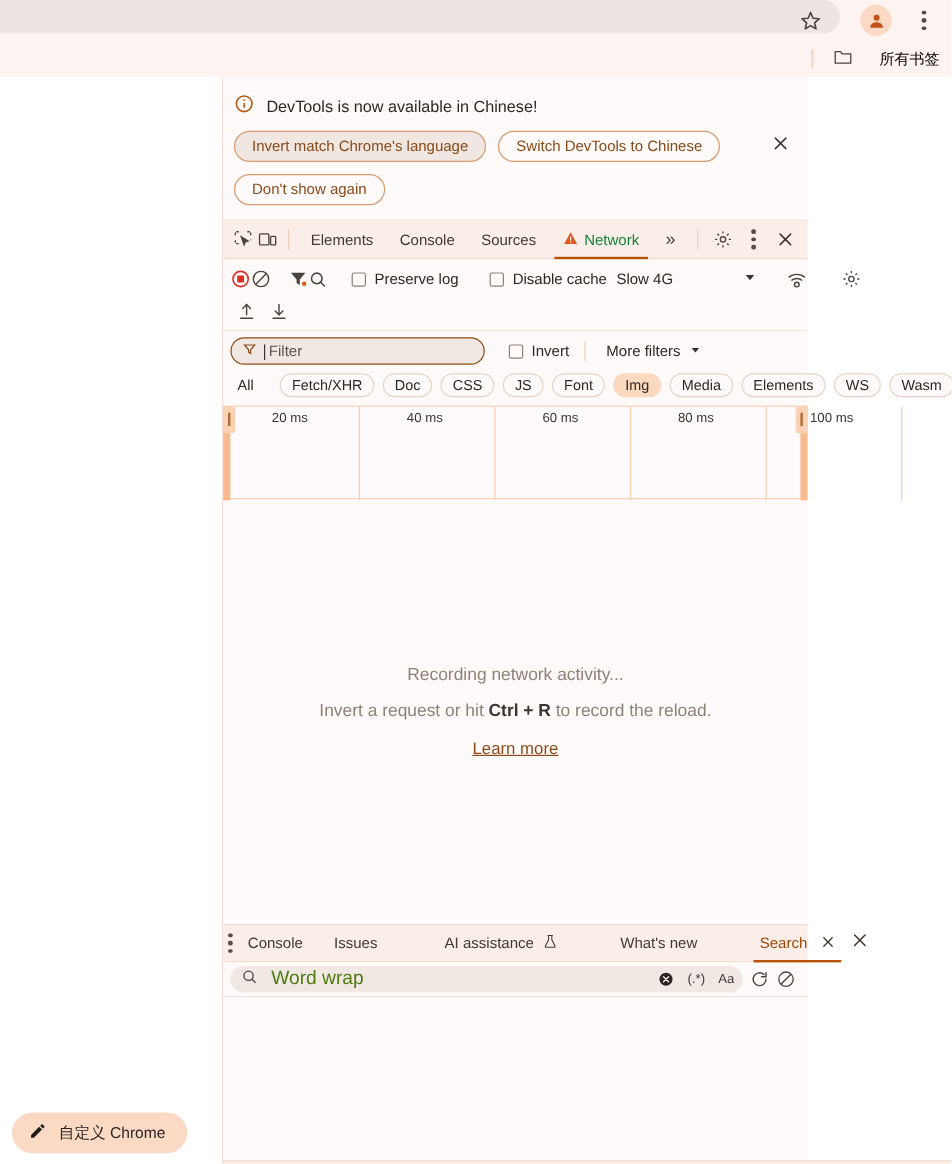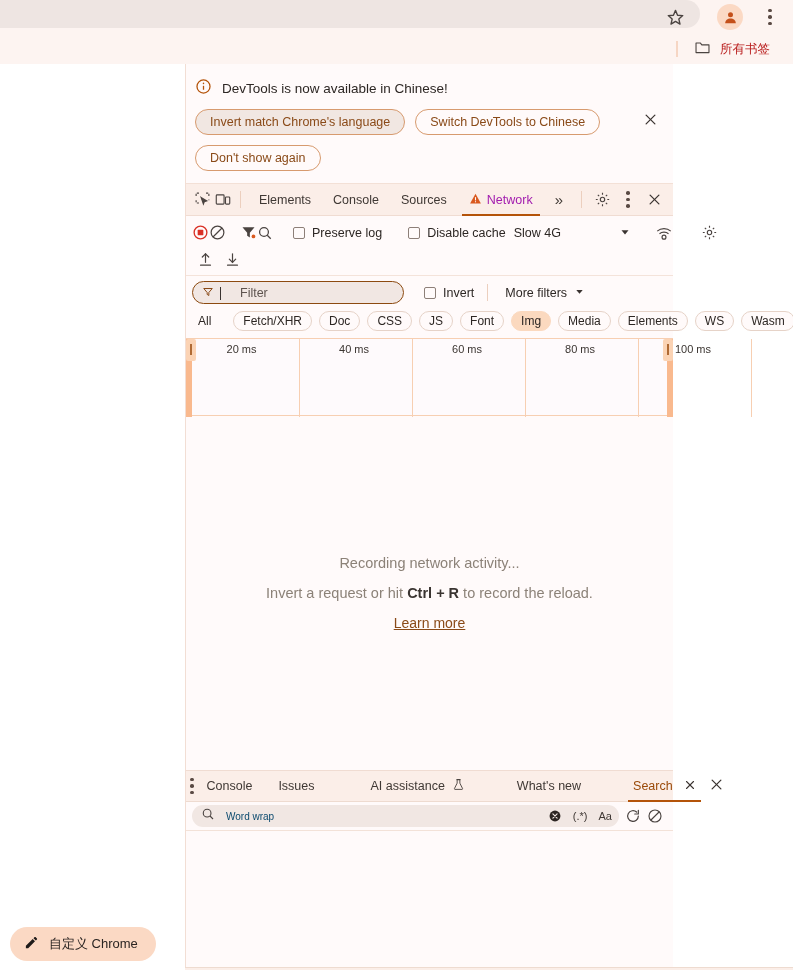--- a/index.html
+++ b/index.html
@@ -38,22 +38,22 @@
   #bookmarks-bar {
     position: absolute; left: 0; top: 34px; width: 793px; height: 30px;
     background: #fdf4f1;
   }
   #bookmarks-divider {
     position: absolute; left: 676px; top: 41px; width: 2px; height: 16px;
     background: #f6d6c4;
   }
   #all-bookmarks {
     position: absolute; left: 694px; top: 34px; height: 30px;
-    display: flex; align-items: center; gap: 9px;
-    font-size: 12.5px; color: #b91c1c;
+    display: flex; align-items: center; gap: 22px;
+    font-size: 12.5px; color: #000000;
   }
 
   
   #page-area {
     position: absolute; left: 0; top: 64px; width: 793px; height: 906px;
     background: #ffffff;
   }
   #customize-chrome-button {
     position: absolute; left: 10px; top: 927px;
     height: 34px; padding: 0 18px 0 14px;
@@ -101,21 +101,21 @@
     background: #fbeee8; border-bottom: 1px solid #f0dcd2;
     position: relative; padding-left: 6px;
   }
   .tb-sq-icon { width: 26px; height: 26px; display: flex; align-items: center; justify-content: center; cursor: pointer; }
   .vdiv { width: 1px; height: 17px; background: #eccfbe; margin: 0 7px; }
   .dt-tab {
     height: 32px; display: flex; align-items: center; gap: 5px;
     padding: 0 11px; font-size: 12.5px; color: #3f3834;
     cursor: pointer; position: relative; white-space: nowrap;
   }
-  .dt-tab.active { color: #a21caf; }
+  .dt-tab.active { color: #15803d; }
   .dt-tab.active::after {
     content: ""; position: absolute; left: 4px; right: 4px; bottom: 0;
     height: 2px; background: #b45309;
   }
   #tabbar-right { margin-left: auto; display: flex; align-items: center; padding-right: 6px; }
 
   
   #network-toolbar {
     background: #fffafa; border-bottom: 1px solid #f4e3da;
     padding: 3px 6px 2px 6px;
@@ -138,21 +138,21 @@
     display: flex; align-items: center; gap: 0;
     padding: 5px 6px; background: #fffafa;
   }
   #filter-input-wrap {
     display: flex; align-items: center; gap: 8px;
     width: 212px; height: 23px; padding: 0 9px;
     border: 1.7px solid #8c4a10; border-radius: 12px;
     background: #f1e7e3;
   }
   #filter-input-text {
-    font-size: 12.5px; color: #5d534e; position: relative; padding-left: 18px;
+    font-size: 12.5px; color: #5d534e; position: relative; padding-left: 2px;
   }
   #filter-input-text::before {
     content: ""; position: absolute; left: -2px; top: 1px;
     width: 1px; height: 13px; background: #3a3330;
   }
   #invert-check { margin-left: 14px; }
   #more-filters {
     display: flex; align-items: center; gap: 7px;
     font-size: 12.5px; color: #2d2724; cursor: pointer; padding-left: 10px;
   }
@@ -225,21 +225,21 @@
   #drawer-close { margin-left: auto; margin-right: 8px; cursor: pointer; }
 
   #search-bar {
     display: flex; align-items: center; height: 28px;
     background: #fffafa; padding: 0 6px; gap: 6px;
   }
   #search-field {
     flex: 1; display: flex; align-items: center; gap: 11px;
     height: 22px; background: #f1e7e3; border-radius: 11px; padding: 0 7px 0 9px;
   }
-  #search-text { flex: 1; font-size: 10px; color: #0c4a6e; }
+  #search-text { flex: 1; font-size: 16px; color: #4d7c0f; }
   .sf-btn { display: flex; align-items: center; justify-content: center; cursor: pointer; }
   #search-regex, #search-case { font-size: 11px; color: #3f3834; cursor: pointer; }
   #search-results { height: 140px; background: #fffafa; border-top: 1px solid #f3e2d8; }
   #drawer-bottom-strip {
     position: absolute; left: 185px; bottom: 0; width: 608px; height: 3px;
     background: #fbeee8; border-top: 1px solid #eedbd0;
   }
 </style>
 </head>
 <body>

